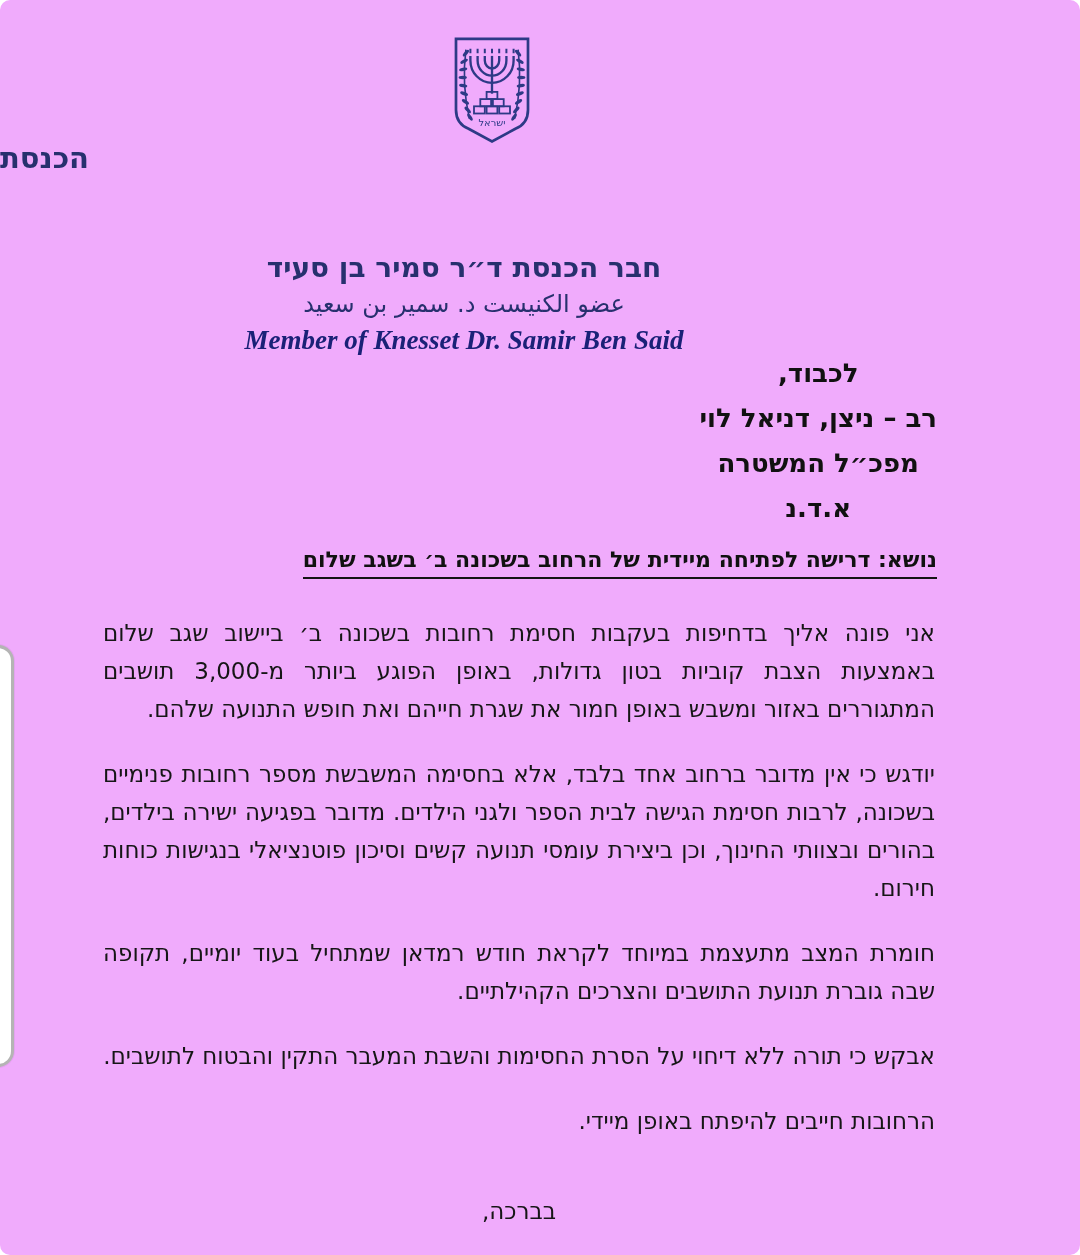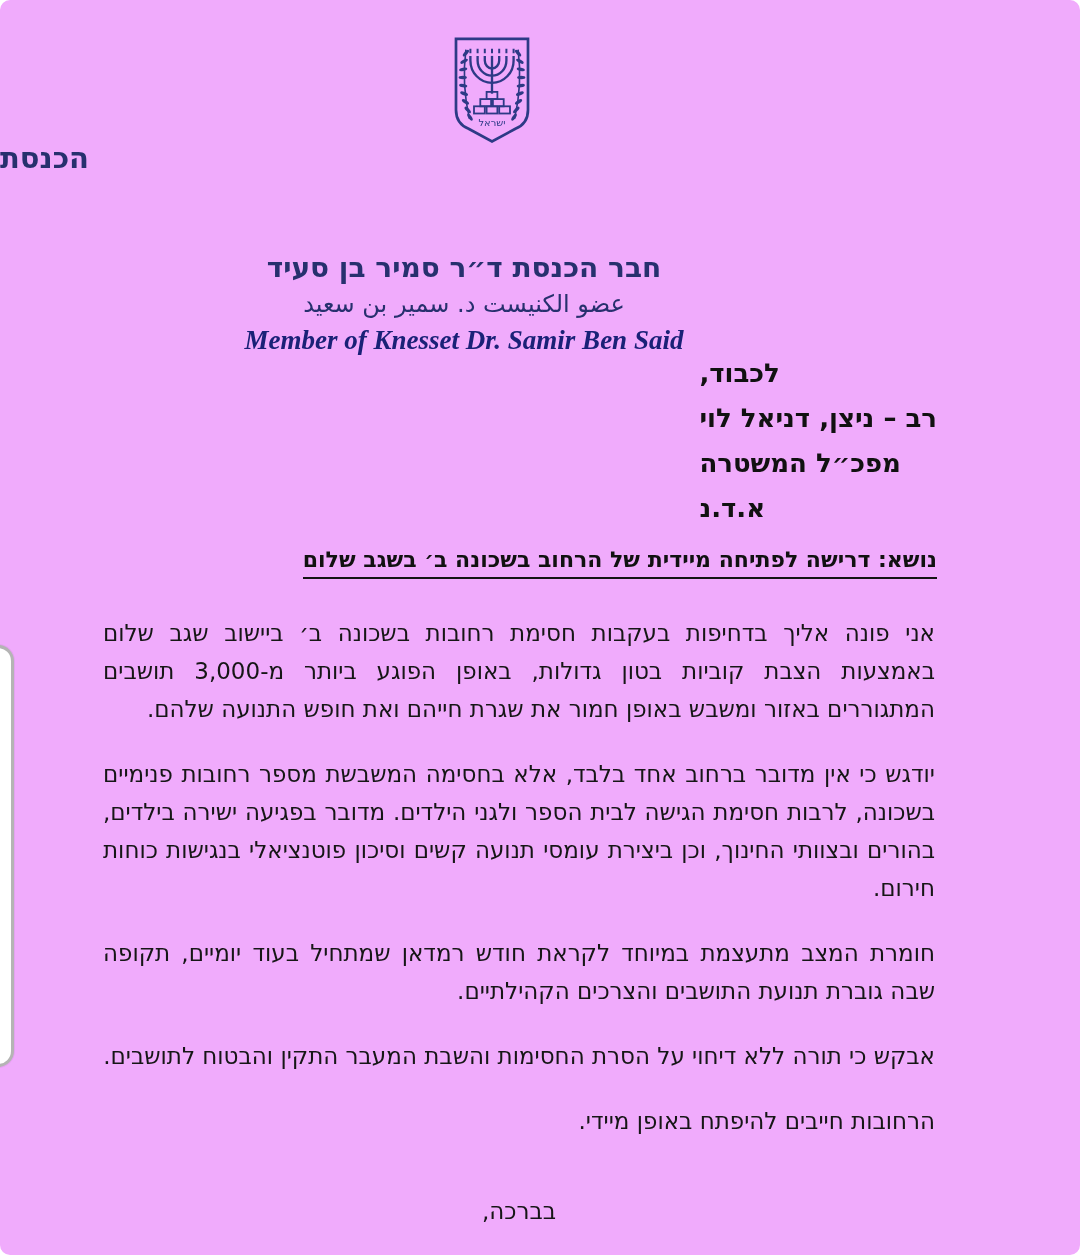--- a/index.html
+++ b/index.html
@@ -31,21 +31,21 @@
   .name-he { font-size: 28px; font-weight: 600; color: #27306e; direction: rtl; }
   .name-ar { font-size: 24px; color: #27306e; direction: rtl; margin-top: 6px; }
   .name-en {
     font-family: "Liberation Serif", serif;
     font-size: 27px; font-weight: 700; color: #1a2177; margin-top: 7px; font-style: italic;
   }
 
   
   .recipient {
     position: absolute; top: 351px; right: 143px;
-    direction: rtl; text-align: left;
+    direction: rtl; text-align: center;
     font-size: 26px; font-weight: 700; color: #111111;
     line-height: 45px;
   }
 
   
   .subject {
     position: absolute; top: 547px; right: 143px;
     direction: rtl; text-align: right;
     font-size: 22px; font-weight: 700; color: #111111;
   }

